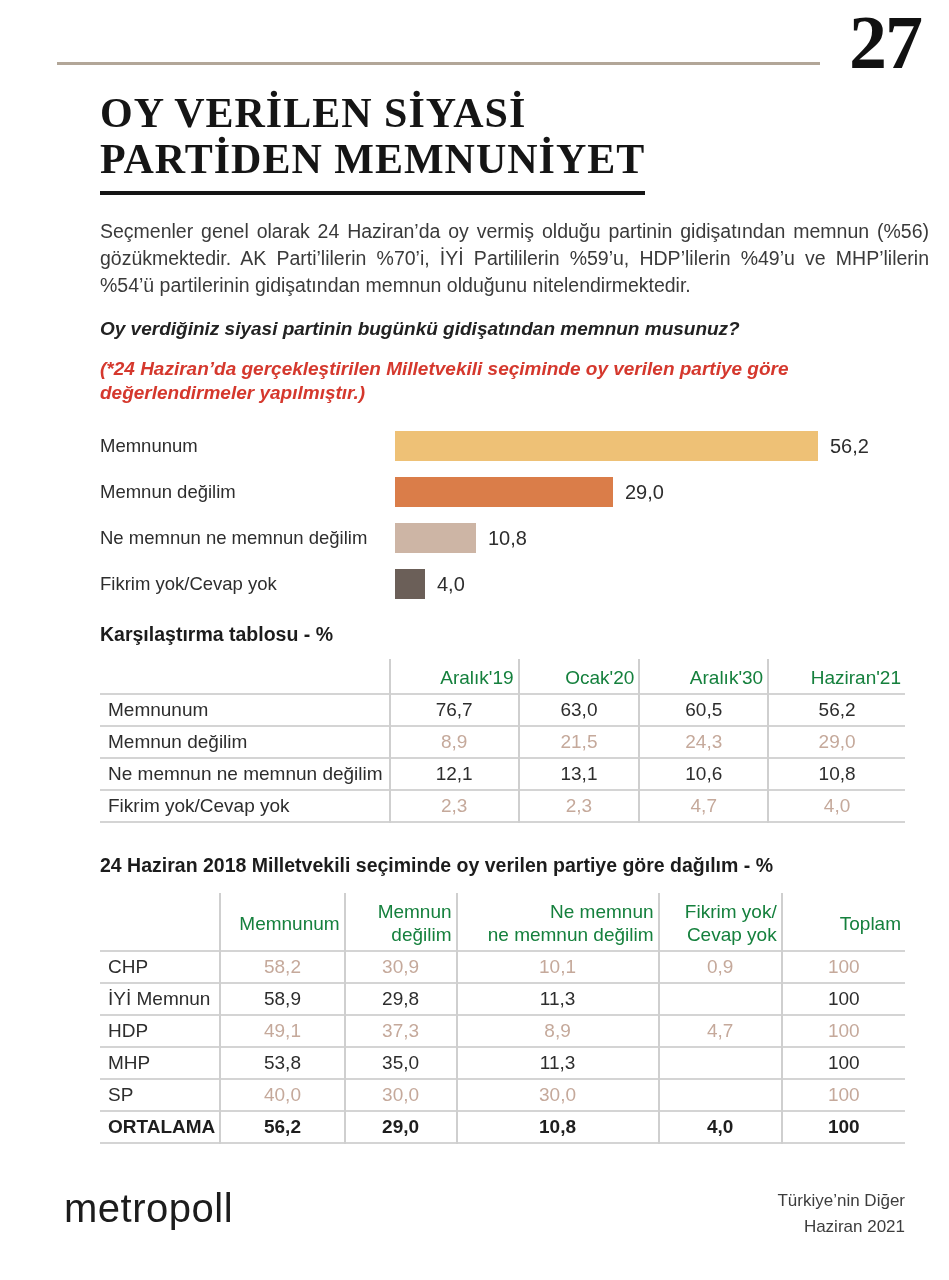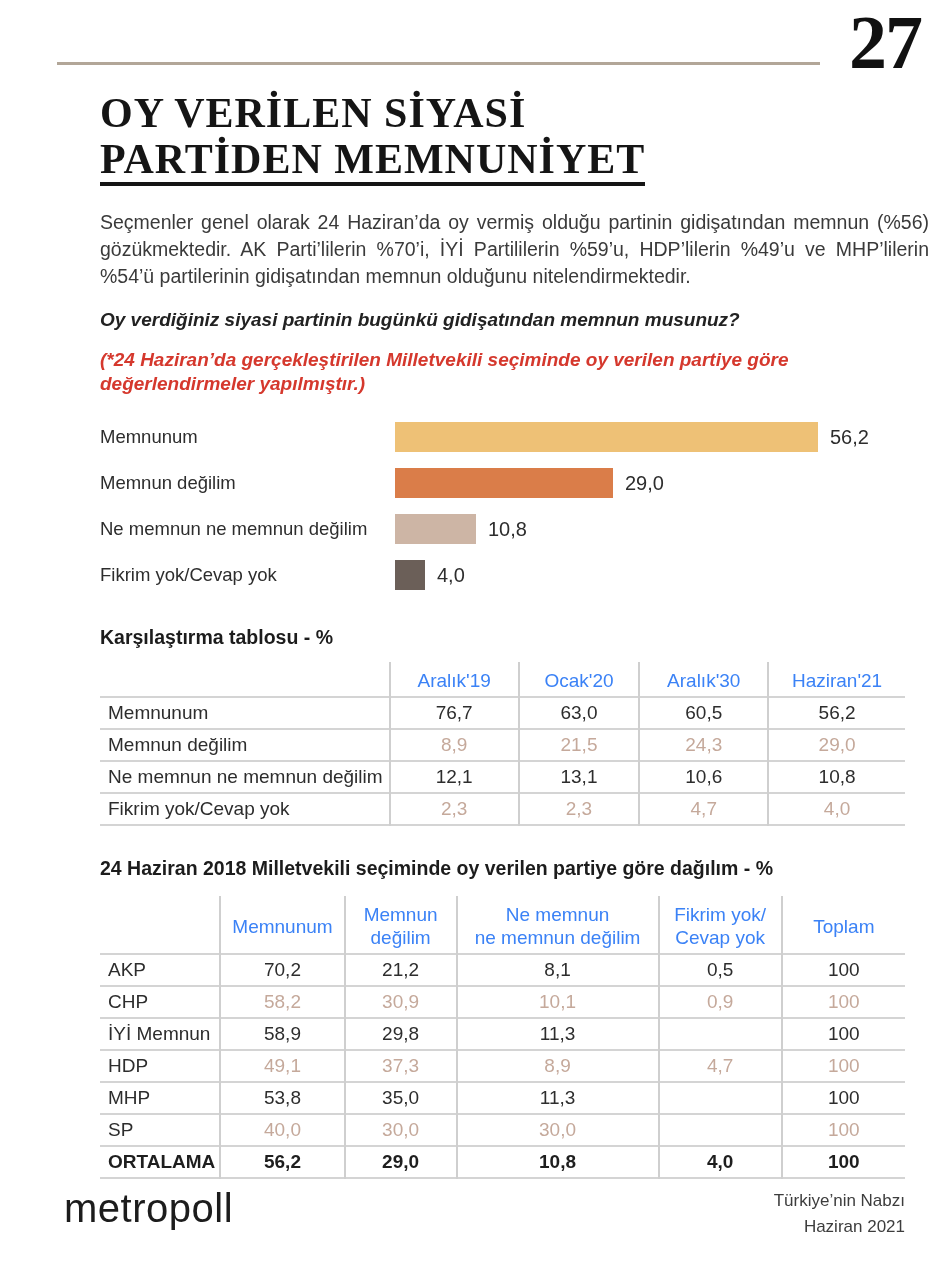--- a/index.html
+++ b/index.html
@@ -22,20 +22,21 @@
     letter-spacing:-2px;
   }
   
   .title-wrap { margin:2px 0 0 100px; }
   h1.title {
     display:inline-block;
     font-family:"Liberation Serif","DejaVu Serif",serif;
     font-weight:700; font-size:42px; line-height:46px;
     letter-spacing:1px; color:#151515;
     border-bottom:4px solid #151515;
+    padding-bottom:9px;
   }
   
   .intro {
     margin:23px 20px 0 100px;
     font-size:19.5px; line-height:27px;
     text-align:justify; color:#3a3a3a;
   }
   .question {
     margin:19px 40px 0 100px;
     font-size:19px; font-weight:700; font-style:italic; color:#222;
@@ -46,31 +47,31 @@
     line-height:24px;
   }
   
   .chart { margin:26px 0 0 100px; }
   .bar-row { display:flex; align-items:center; height:30px; margin-bottom:16px; }
   .bar-label { width:295px; font-size:18.5px; color:#2d2d2d; flex:none; }
   .bar { height:30px; flex:none; }
   .bar-val { margin-left:12px; font-size:20px; color:#2d2d2d; }
   
   .sec-h {
-    margin:36px 0 13px 100px;
+    margin:24px 0 13px 100px;
     font-size:19.5px; font-weight:700; color:#1c1c1c;
   }
   .sec-h2 {
     margin:31px 0 16px 100px;
     font-size:19.5px; font-weight:700; color:#1c1c1c;
   }
   
   table { border-collapse:collapse; margin-left:100px; width:805px; font-size:19px; color:#2d2d2d; }
   th, td { font-weight:400; padding:4px 4px; text-align:center; }
-  th { white-space:pre-line; line-height:23px; padding-top:7px; color:#3b82f6; }
+  th { white-space:pre-line; line-height:23px; padding-top:7px; color:#15803d;text-align:right; }
   td { height:30px; }
   .lbl-col { text-align:left; padding-left:8px; }
   .vline { border-left:2px solid #cfcfcf; }
   tbody td { border-top:2px solid #d4d4d4; }
   table { border-bottom:2px solid #d4d4d4; }
   tr.muted td.val { color:#c5a99b;border-radius:14px; }
   tr.boldrow td { font-weight:700; color:#1e1e1e; }
   .t1 { margin-top:0; }
   .t2 { margin-top:14px; }
   
@@ -196,28 +197,20 @@
         <th class="vline">Memnun
 değilim</th>
         <th class="vline">Ne memnun
 ne memnun değilim</th>
         <th class="vline">Fikrim yok/
 Cevap yok</th>
         <th class="vline">Toplam</th>
       </tr>
     </thead>
     <tbody>
-      <tr>
-        <td class="lbl-col">AKP</td>
-        <td class="vline val">70,2</td>
-        <td class="vline val">21,2</td>
-        <td class="vline val">8,1</td>
-        <td class="vline val">0,5</td>
-        <td class="vline val">100</td>
-      </tr>
       <tr class="muted">
         <td class="lbl-col">CHP</td>
         <td class="vline val">58,2</td>
         <td class="vline val">30,9</td>
         <td class="vline val">10,1</td>
         <td class="vline val">0,9</td>
         <td class="vline val">100</td>
       </tr>
       <tr>
         <td class="lbl-col">İYİ Memnun</td>
@@ -257,17 +250,17 @@
         <td class="vline val">29,0</td>
         <td class="vline val">10,8</td>
         <td class="vline val">4,0</td>
         <td class="vline val">100</td>
       </tr>
     </tbody>
   </table>
 
   <div class="footer-logo">metropoll</div>
   <div class="footer-right">
-    <div>Türkiye’nin Nabzı</div>
+    <div>Türkiye’nin Diğer</div>
     <div>Haziran 2021</div>
   </div>
 
 </div>
 
 </body></html>

